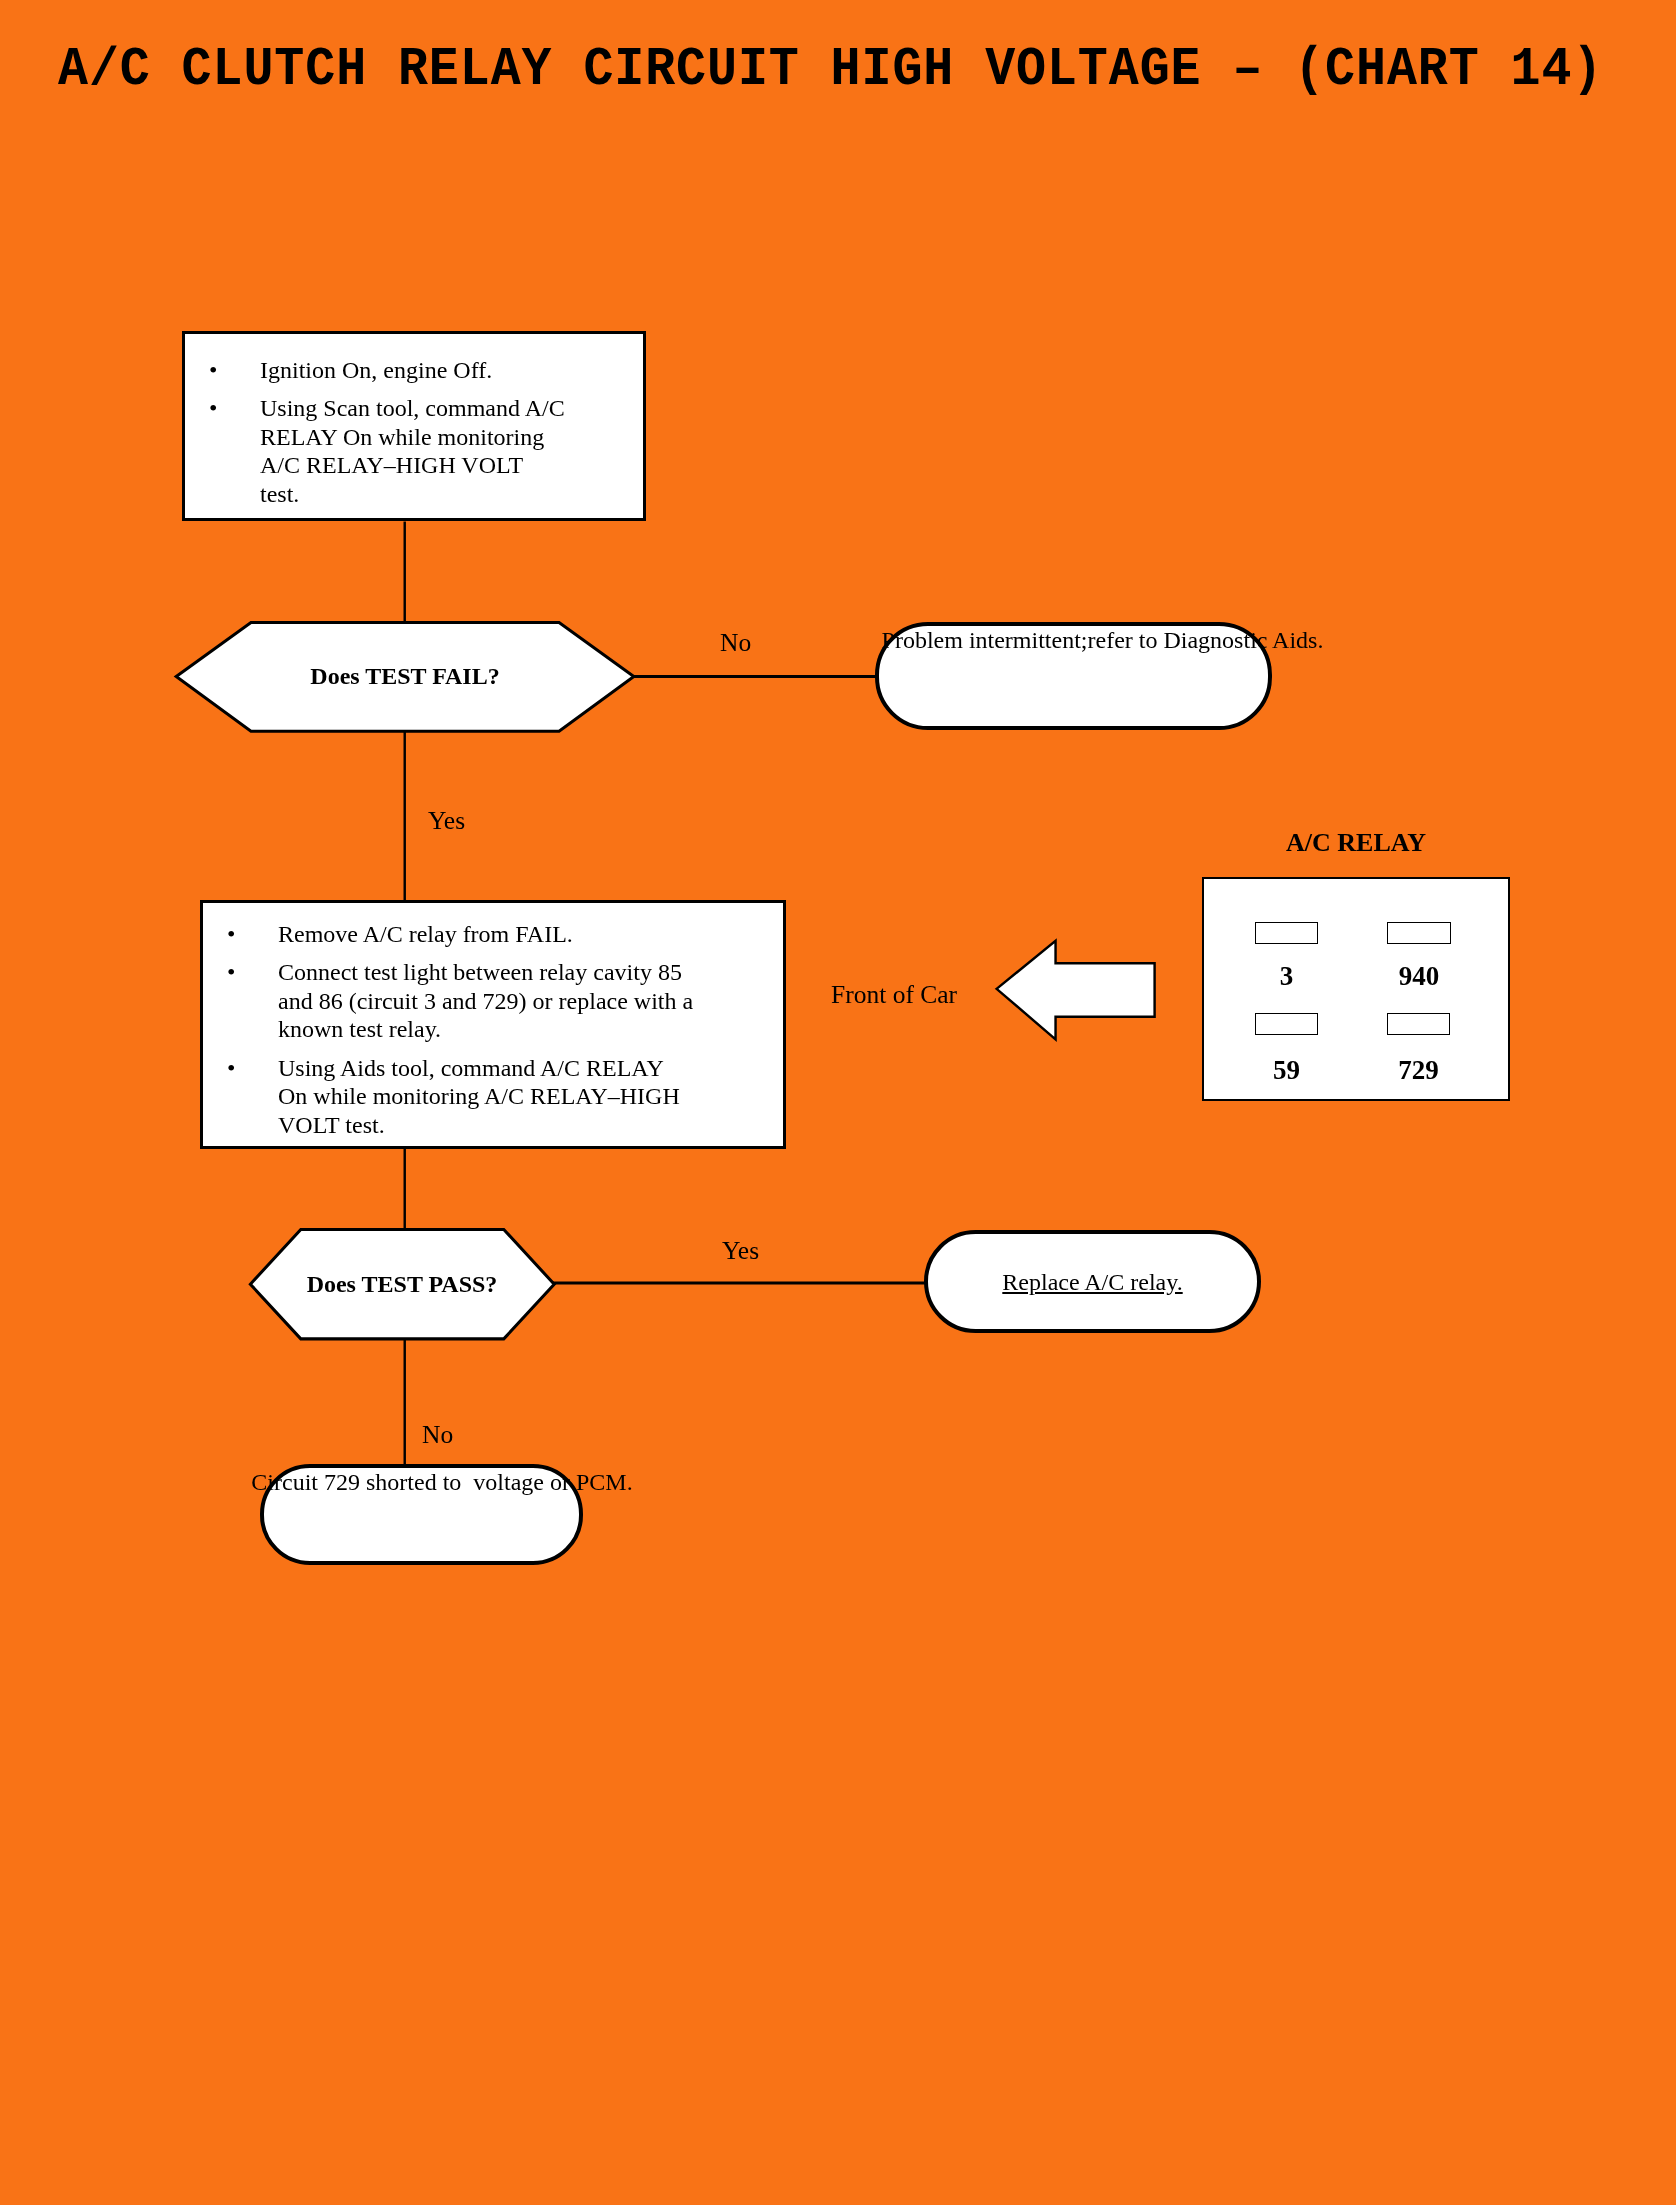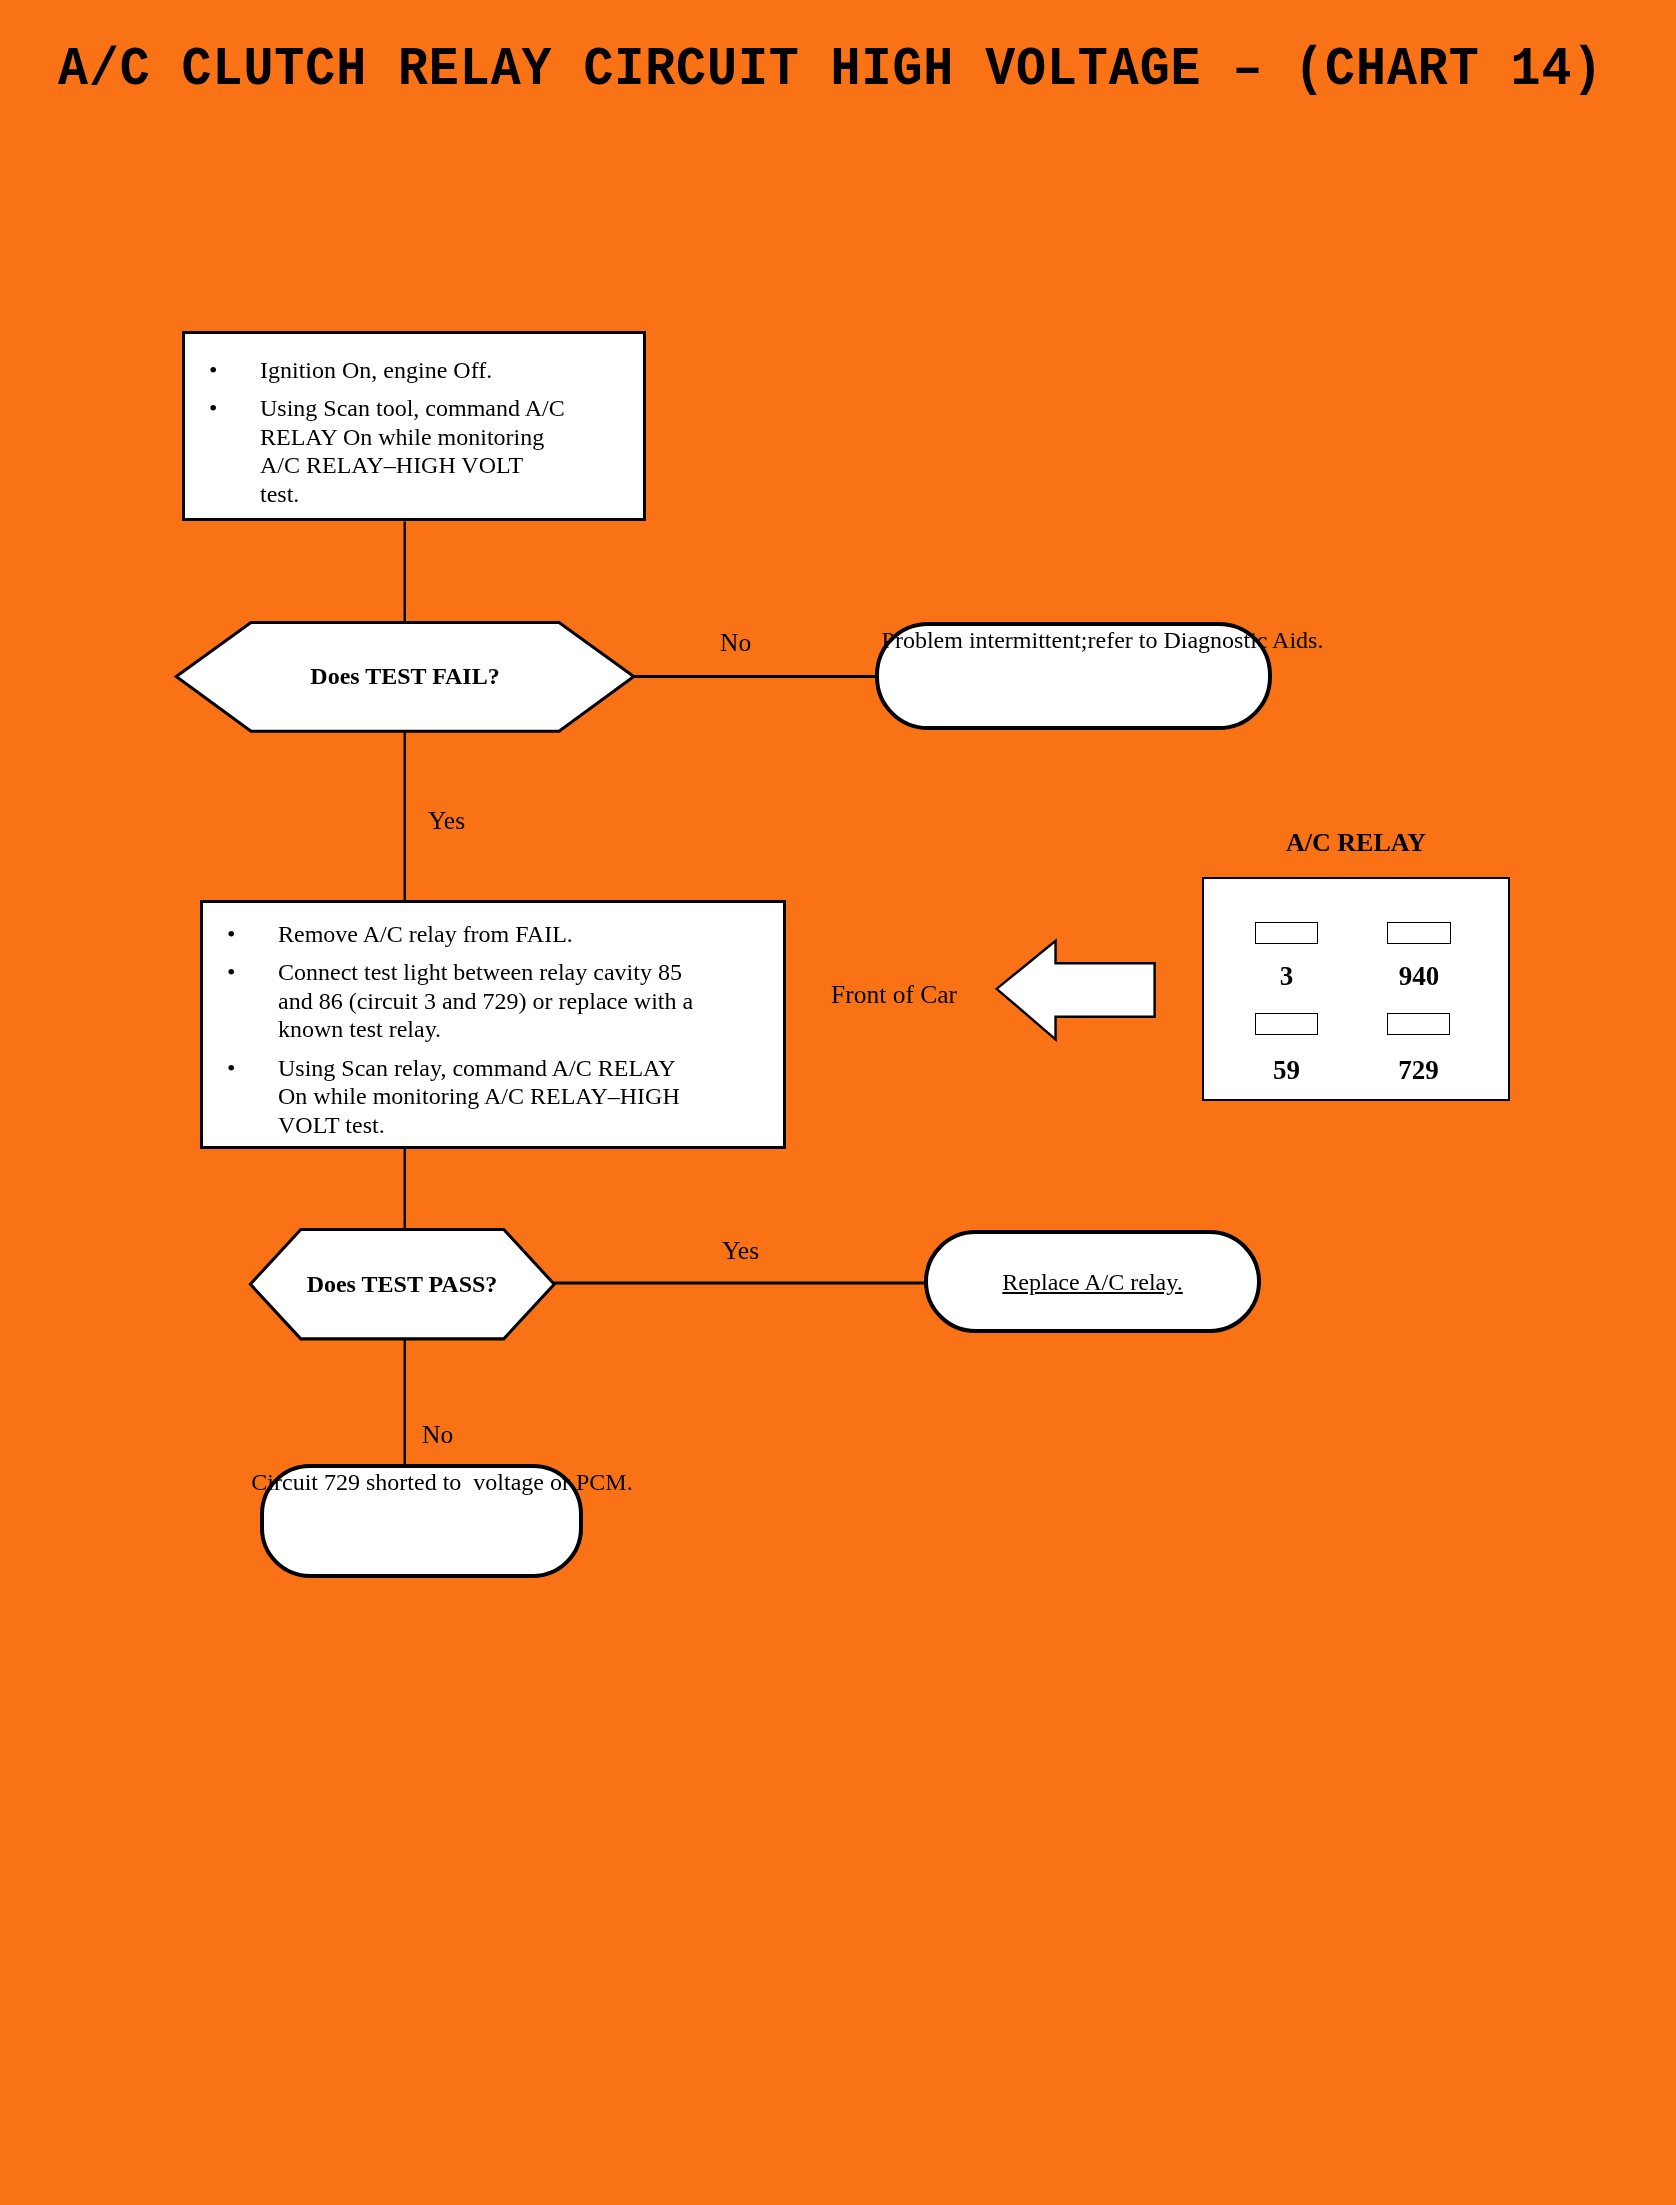--- a/index.html
+++ b/index.html
@@ -114,21 +114,21 @@
         <span class="bullet-marker">•</span>
         <span class="bullet-text">
           <span class="line-text" style="display:block">Connect test light between relay cavity 85</span>
           <span class="line-text" style="display:block">and 86 (circuit 3 and 729) or replace with a</span>
           <span class="line-text" style="display:block">known test relay.</span>
         </span>
       </div>
       <div class="bullet-row">
         <span class="bullet-marker">•</span>
         <span class="bullet-text">
-          <span class="line-text" style="display:block">Using Scan relay, command A/C RELAY</span>
+          <span class="line-text" style="display:block">Using Aids tool, command A/C RELAY</span>
           <span class="line-text" style="display:block">On while monitoring A/C RELAY–HIGH</span>
           <span class="line-text" style="display:block">VOLT test.</span>
         </span>
       </div>
     </div>
   </div>
 
   <div class="abs edge-label" style="left:831px;top:980px;">Front of Car</div>
 
   <div class="abs relay-title" style="left:1202px;top:828px;width:308px;height:30px;">A/C RELAY</div>
@@ -145,19 +145,19 @@
   <div class="abs hex-label" style="left:250px;top:1230px;width:304px;height:109px;">Does TEST PASS?</div>
 
   <div class="abs edge-label" style="left:722px;top:1236px;">Yes</div>
 
   <div class="abs terminal" style="left:924px;top:1230px;width:337px;height:103px;border-radius:52px;align-items:center;text-decoration:underline;">
     <span class="line-text">Replace A/C relay.</span>
   </div>
 
   <div class="abs edge-label" style="left:422px;top:1420px;">No</div>
 
-  <div class="abs terminal" style="left:260px;top:1464px;width:323px;height:114px;border-radius:50px;padding-left:41px;gap:12px;">
+  <div class="abs terminal" style="left:260px;top:1464px;width:323px;height:101px;border-radius:50px;padding-left:41px;gap:12px;">
     <span class="line-text">Circuit 729 shorted to</span>
     <span class="line-text">voltage or PCM.</span>
   </div>
 
 </div>
 
 
 </body></html>

